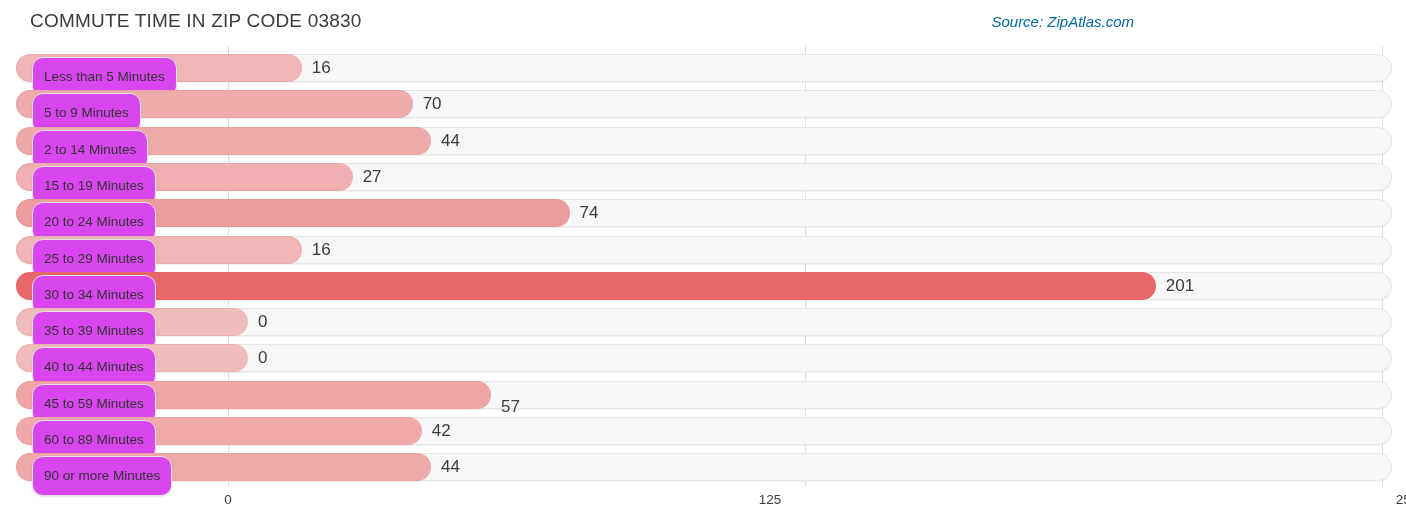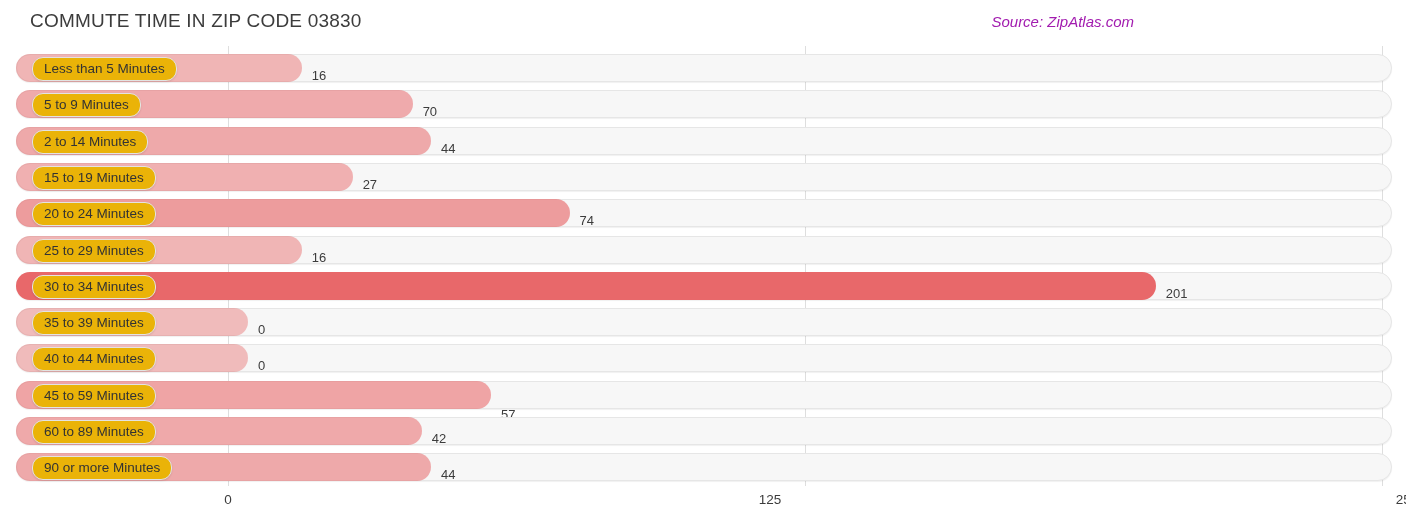--- a/index.html
+++ b/index.html
@@ -32,21 +32,21 @@
     color: #3c3c3c;
     letter-spacing: 0.2px;
     white-space: nowrap;
   }
   .chart-source {
     position: absolute;
     right: 14px;
     top: 13px;
     font-size: 15px;
     font-style: italic;
-    color: #a21caf;
+    color: #0369a1;
     white-space: nowrap;
   }
 
   
   .plot {
     position: absolute;
     left: 0;
     top: 46px;
     width: 1406px;
     height: 440px;
@@ -92,35 +92,35 @@
   .bar {
     position: absolute;
     left: 0; top: 0;
     height: 28px;
     border-radius: 14px;
     background: #e8686a;
     box-sizing: border-box;
   }
   .value-outside {
     position: absolute;
-    top: 8px;
+    top: 0;
     height: 25px;
     line-height: 28px;
-    font-size: 13px;
+    font-size: 17px;
     color: #3c3c3c;
     white-space: nowrap;
   }
   .label-pill {
     position: absolute;
     left: 16px;
     top: 3px;
     height: 22px;
     line-height: 22px;
-    padding: 0 11px;
-    background: #eab308;
+    padding: 8px 11px;
+    background: #d946ef;
     border: 1px solid #e3e3e3;
     border-radius: 11px;
     font-size: 13.5px;
     color: #333333;
     white-space: nowrap;
     box-shadow: 0 1px 2px rgba(0,0,0,0.10);
   }
 
   
   .axis {

